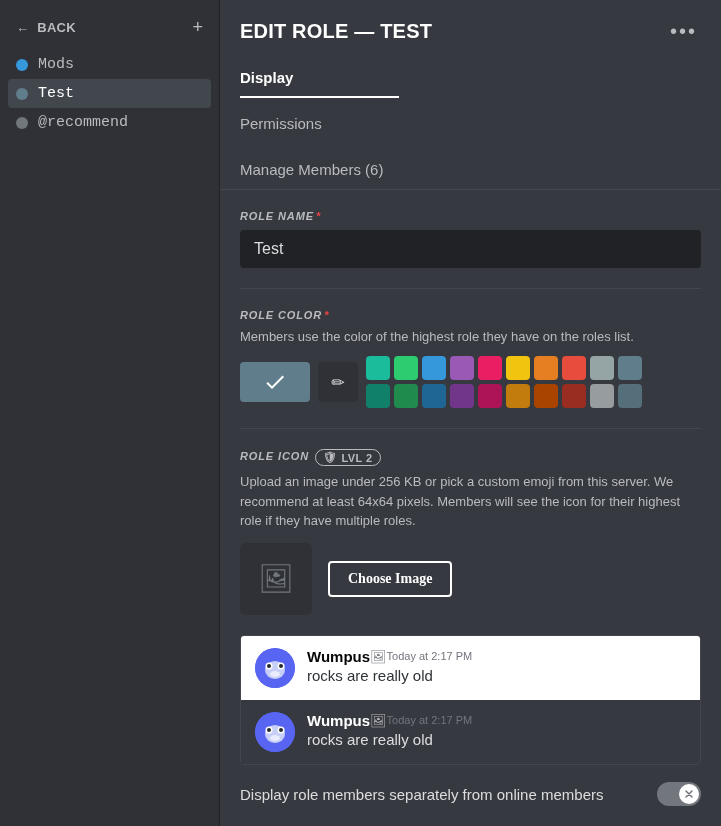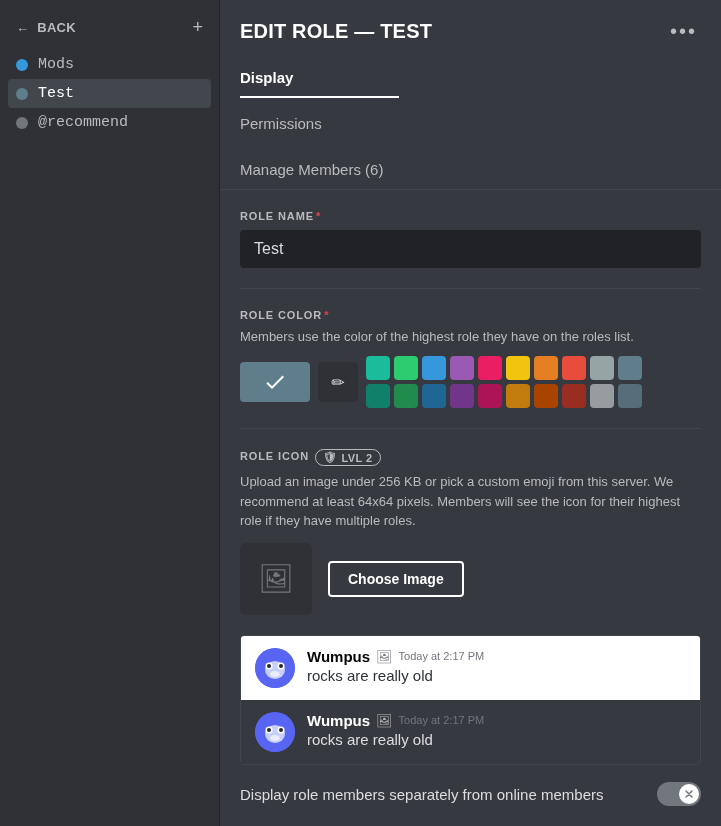--- a/index.html
+++ b/index.html
@@ -129,20 +129,21 @@
     .content::-webkit-scrollbar-thumb { background: #202225; border-radius: 3px; }
 
     
     .section-label {
       font-size: 11px;
       font-weight: 700;
       letter-spacing: 0.08em;
       color: #b9bbbe;
       text-transform: uppercase;
       margin-bottom: 8px;
+      font-style: italic;
     }
     .required-star {
       color: #ed4245;
       margin-left: 2px;
     }
     .text-input {
       width: 100%;
       background: #202225;
       border: none;
       border-radius: 4px;
@@ -251,20 +252,21 @@
     }
     .choose-image-btn {
       background: transparent;
       border: 2px solid #fff;
       color: #fff;
       font-size: 14px;
       font-weight: 600;
       padding: 8px 18px;
       border-radius: 4px;
       cursor: pointer;
+      font-family: Liberation Serif, serif;
     }
 
     
     .preview-container {
       background: #36393f;
       border: 1px solid #42464d;
       border-radius: 4px;
       overflow: hidden;
       margin-bottom: 20px;
     }
@@ -288,21 +290,21 @@
       flex-shrink: 0;
       overflow: hidden;
       display: flex;
       align-items: center;
       justify-content: center;
     }
     .preview-content { flex: 1; }
     .preview-name-row {
       display: flex;
       align-items: center;
-      gap: 6px;
+      gap: 0;
       margin-bottom: 2px;
     }
     .preview-username {
       font-size: 15px;
       font-weight: 700;
     }
     .preview-username.light { color: #060607; }
     .preview-username.dark { color: #fff; }
     .preview-icon {
       font-size: 14px;

